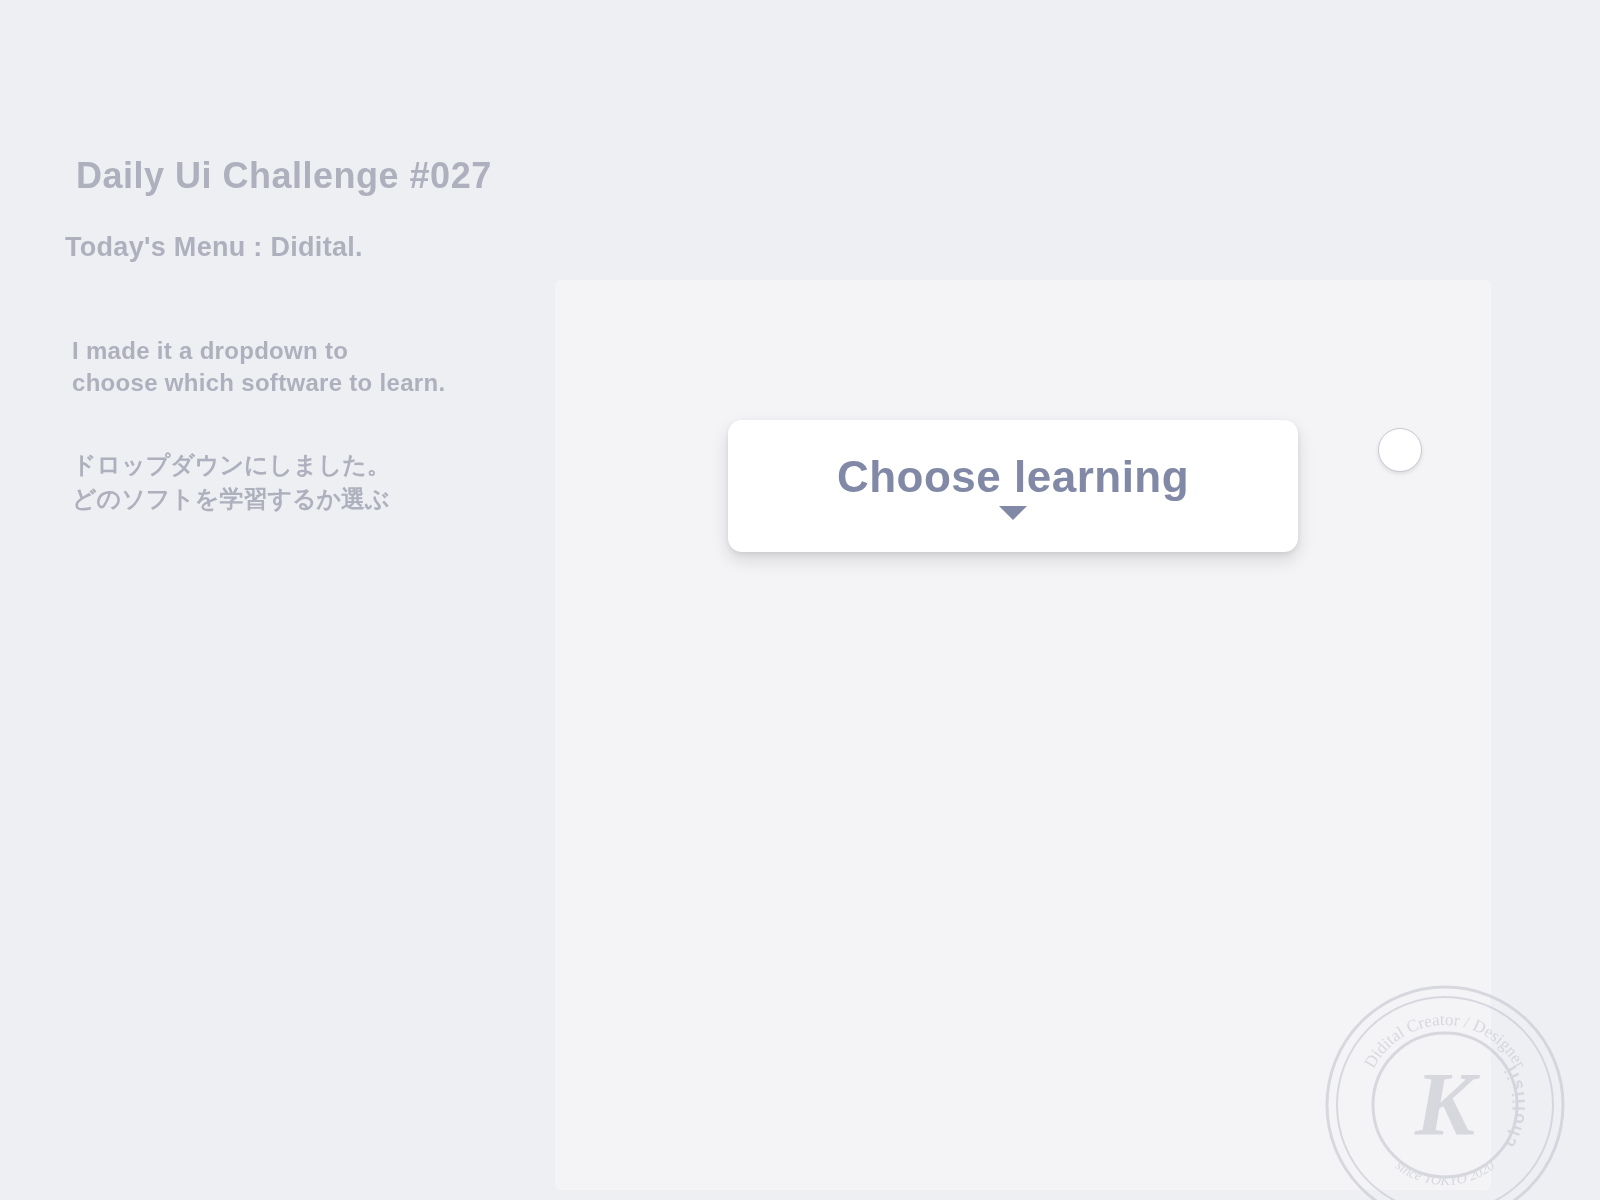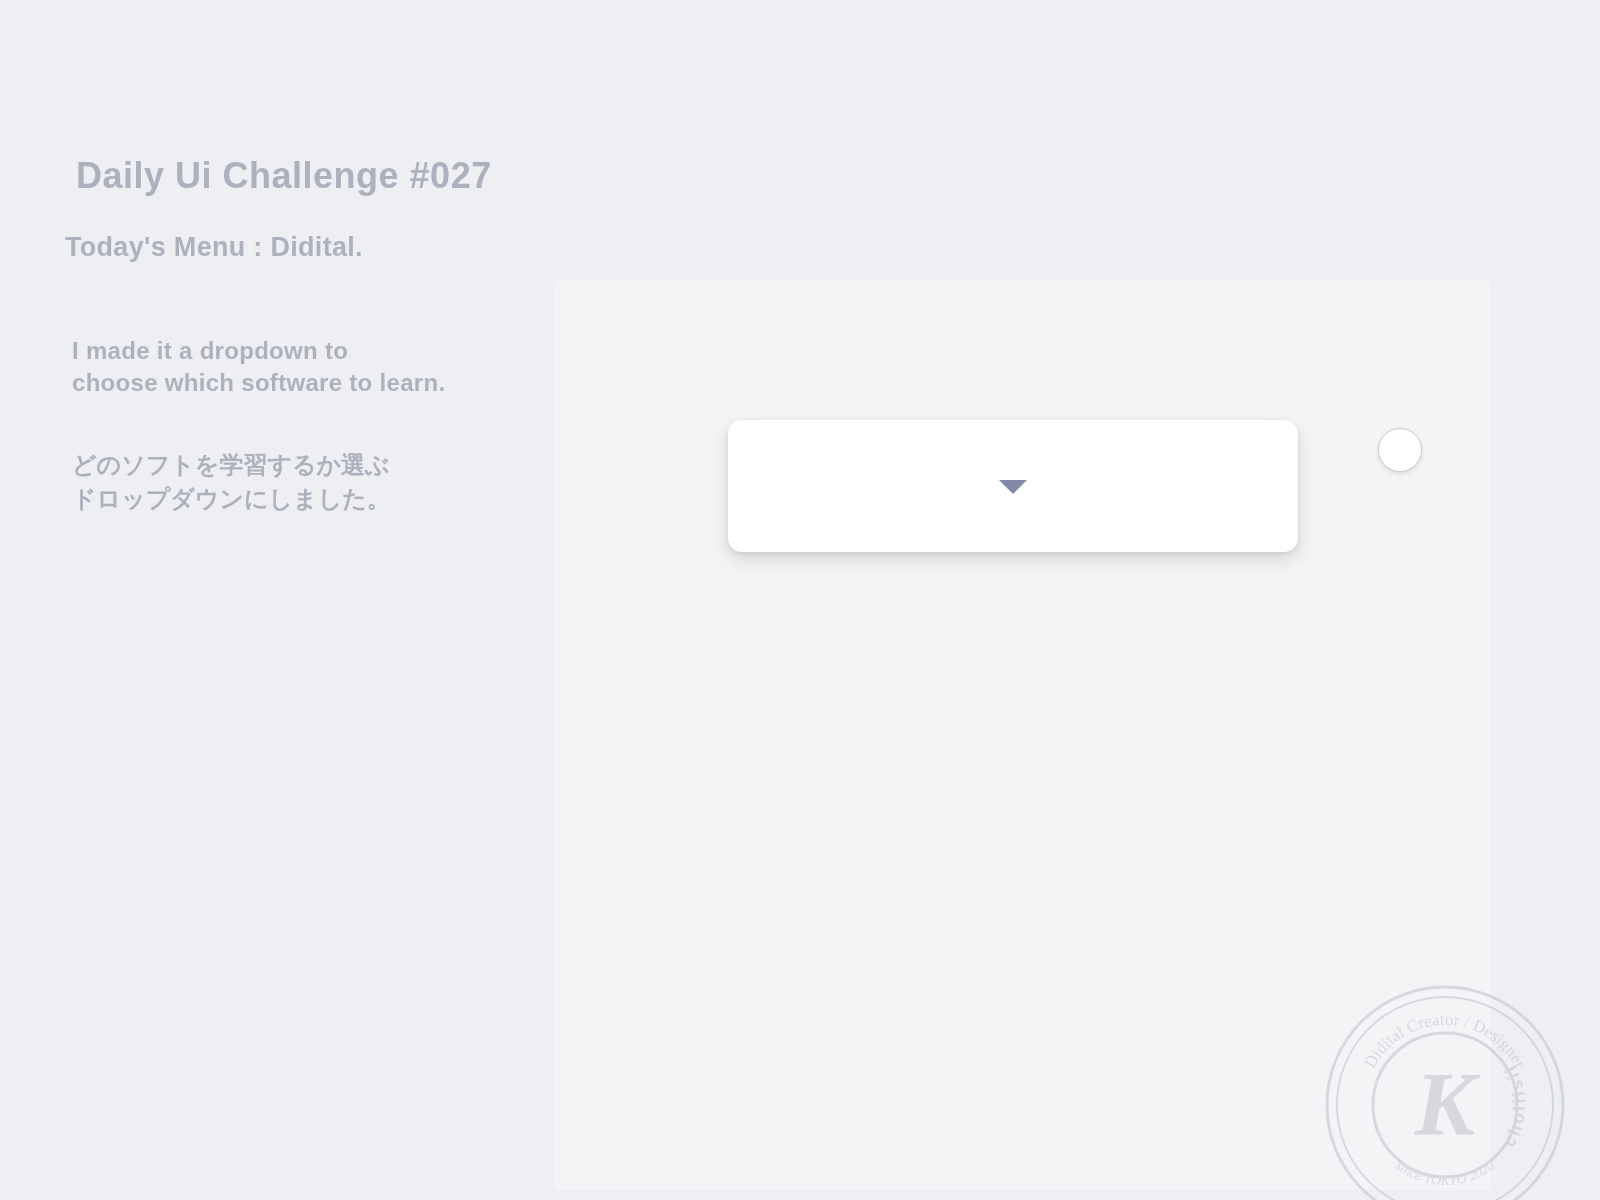--- a/index.html
+++ b/index.html
@@ -117,27 +117,28 @@
 <div class="header">
   <div class="title">Daily Ui Challenge #027</div>
 </div>
 
 <div class="subtitle">Today's Menu : Didital.</div>
 
 <div class="desc-en" style="white-space:pre-line">I made it a dropdown to
 choose which software to learn.</div>
 
 <div class="desc-ja">
+  <div>ドロップダウンにしました。</div>
   <div>どのソフトを学習するか選ぶ</div>
-  <div>ドロップダウンにしました。</div>
 </div>
 
 <div class="preview-panel"></div>
 
 <div class="dropdown">
+  <div class="dropdown-label">Choose learning</div>
   <div class="dropdown-triangle"></div>
 </div>
 
 <div class="cursor-circle"></div>
 
 <div class="stamp">
   <svg viewBox="0 0 250 250">
     <circle cx="125" cy="125" r="118" fill="none" stroke="#c4c6cf" stroke-width="3"></circle>
     <circle cx="125" cy="125" r="108" fill="none" stroke="#c4c6cf" stroke-width="2"></circle>
     <circle cx="125" cy="125" r="72" fill="none" stroke="#c4c6cf" stroke-width="3"></circle>

